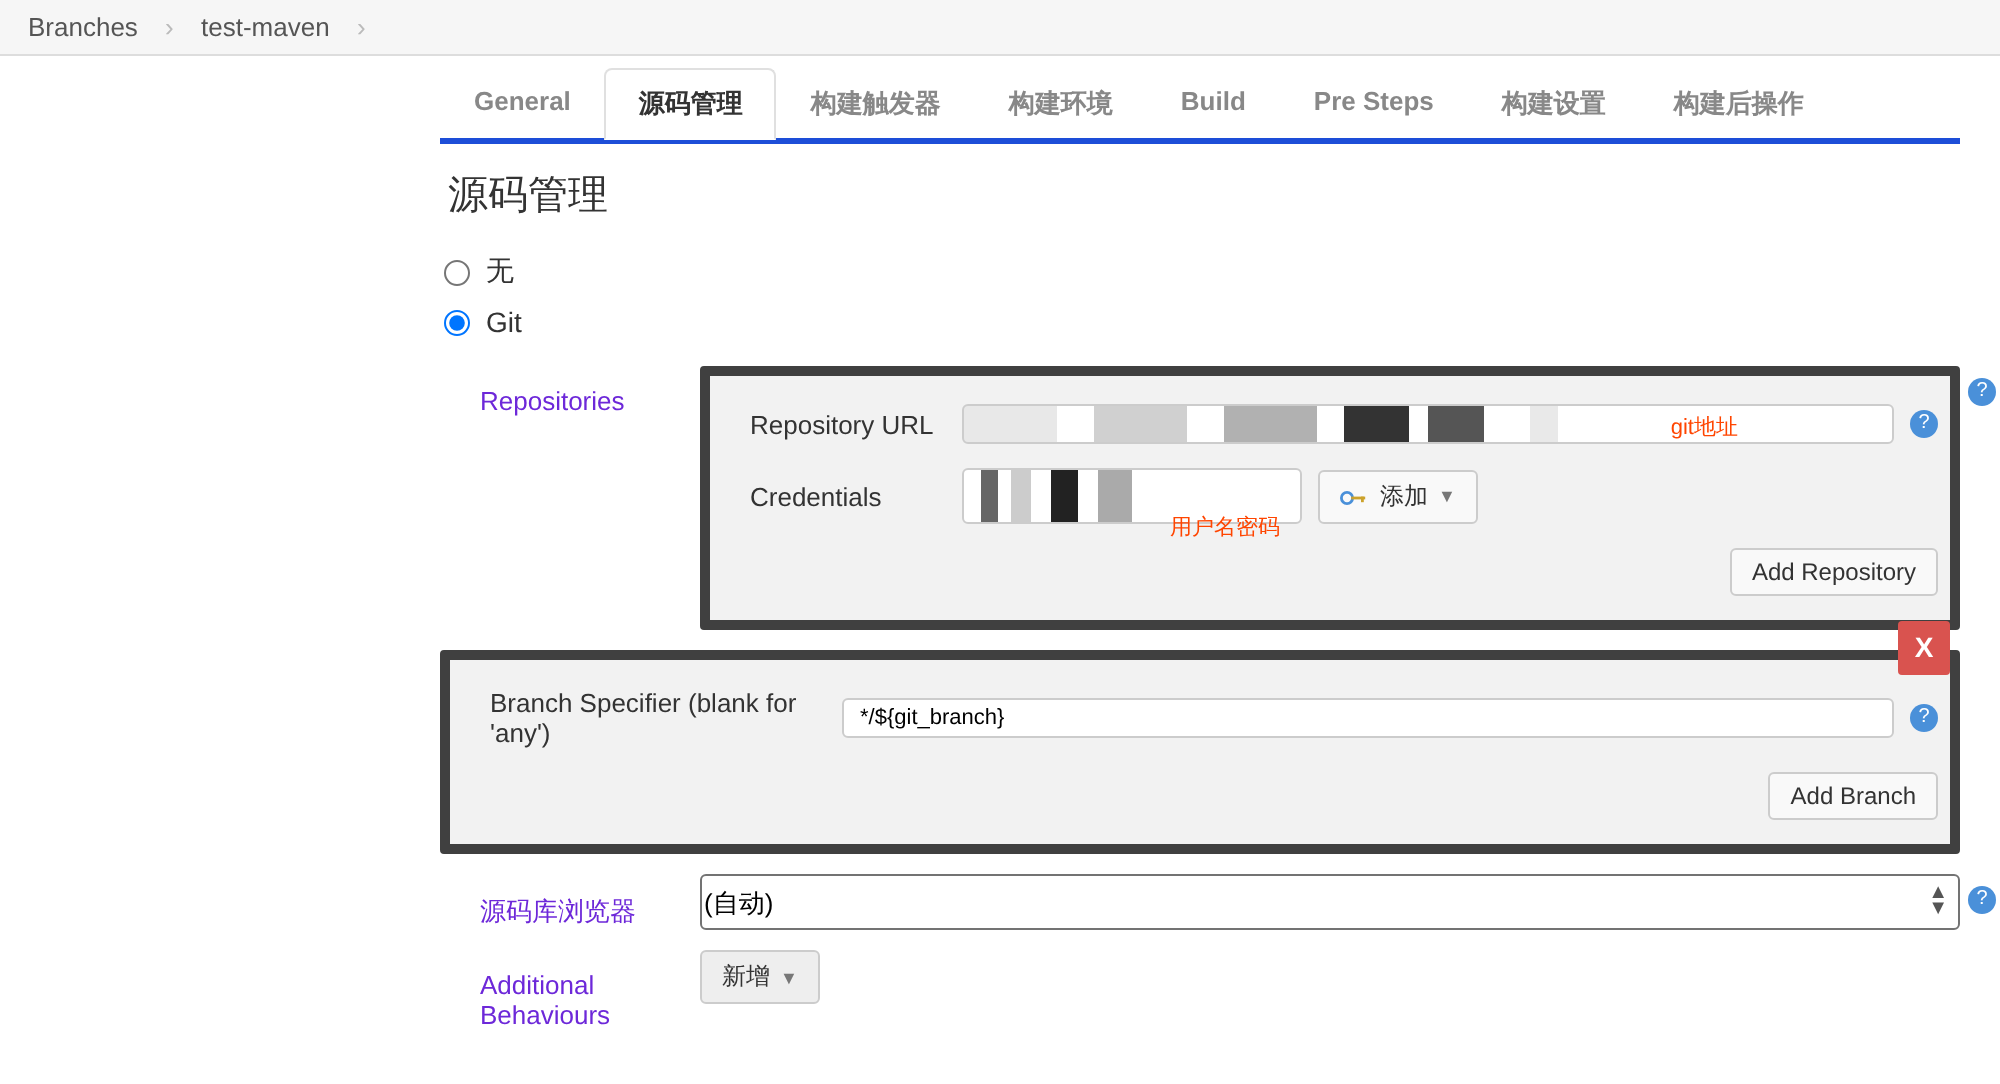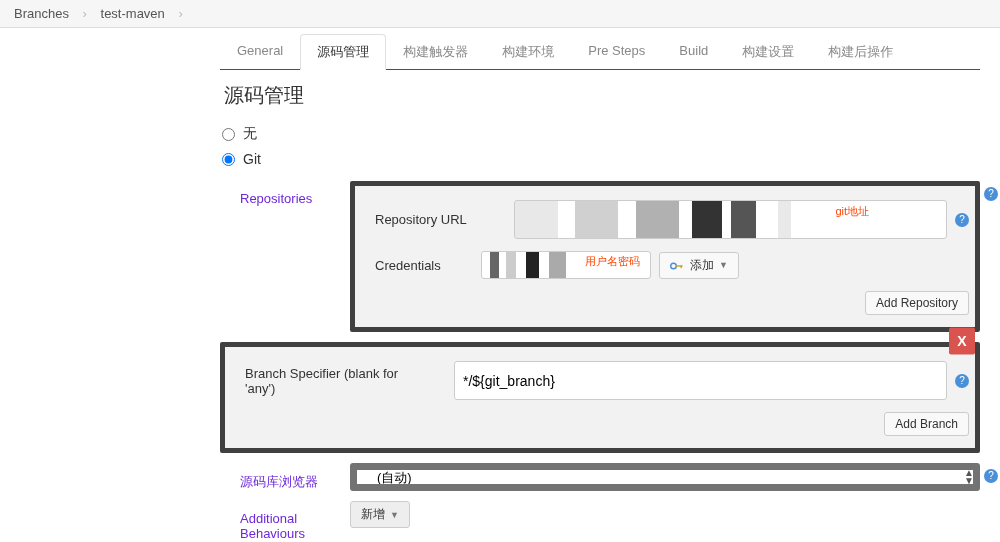--- a/index.html
+++ b/index.html
@@ -23,22 +23,23 @@
     .breadcrumb a { color: #555; text-decoration: none; }
 
     
     .main { display: flex; }
     .leftcol { width: 200px; }
     .content { flex: 1; padding: 0 20px 20px 20px; overflow-y: auto; height: 520px; }
 
     
     .tabs { 
       display: flex; 
-      border-bottom: 1px solid #1d4ed8; 
+      border-bottom: 3px solid #1d4ed8; 
       margin: 6px 0 12px 0;
+      font-weight: bold;
     }
     .tab {
       padding: 8px 16px;
       color: #888;
       border: 1px solid transparent;
       border-bottom: none;
       cursor: pointer;
       font-size: 13px;
     }
     .tab.active {
@@ -123,27 +124,26 @@
     }
     .field-label {
       width: 110px;
       font-size: 13px;
       color: #333;
       padding-left: 4px;
     }
     .field-label-wide { width: 180px; }
     .field-input {
       flex: 1;
-      height: 39px;
+      height: 20px;
       border: 1px solid #ccc;
       border-radius: 3px;
       padding: 0 8px;
-      font-size: 14px;
-      background: #fff;
-      margin-left: 33px;
+      font-size: 11px;
+      background: #fff;
     }
     .field-input.redacted {
       background: linear-gradient(90deg, #e8e8e8 0%, #e8e8e8 10%, #fff 10%, #fff 14%, #d0d0d0 14%, #d0d0d0 24%, #fff 24%, #fff 28%, #b1b1b1 28%, #b1b1b1 38%, #fff 38%, #fff 41%, #333 41%, #333 48%, #fff 48%, #fff 50%, #555 50%, #555 56%, #fff 56%, #fff 61%, #e9e9e9 61%, #e9e9e9 64%, #fff 64%, #fff 100%);
       color: transparent;
     }
     .overlay-red { position:absolute; color: #ff4500; font-size: 11px; }
 
     .dropdown-select {
       width: 170px;
       height: 28px;
@@ -192,23 +192,23 @@
 
     
     .select-wrap {
       flex: 1;
       display:flex; align-items:center;
       position: relative;
     }
     .select-full {
       flex: 1;
       height: 28px;
-      border: 7px solid #737373;
+      border: 1px solid #737373;
       border-radius: 3px;
-      padding: 0 20px;
+      padding: 0 1px;
       font-size: 13px;
       background: #fff;
       appearance: none;
     }
     .select-wrap .updown {
       position: absolute;
       right: 6px;
       font-size: 10px;
       color: #555;
       line-height: 8px;
@@ -230,22 +230,22 @@
 
 <div class="main">
   <div class="leftcol"></div>
   <div class="content">
 
     <div class="tabs">
       <div class="tab">General</div>
       <div class="tab active">源码管理</div>
       <div class="tab">构建触发器</div>
       <div class="tab">构建环境</div>
+      <div class="tab">Build</div>
       <div class="tab">Pre Steps</div>
-      <div class="tab">Build</div>
       <div class="tab">构建设置</div>
       <div class="tab">构建后操作</div>
     </div>
 
     <h2 class="section-title">源码管理</h2>
 
     <div class="radio-row">
       <input type="radio" name="scm" style="">
       <span>无</span>
     </div>

